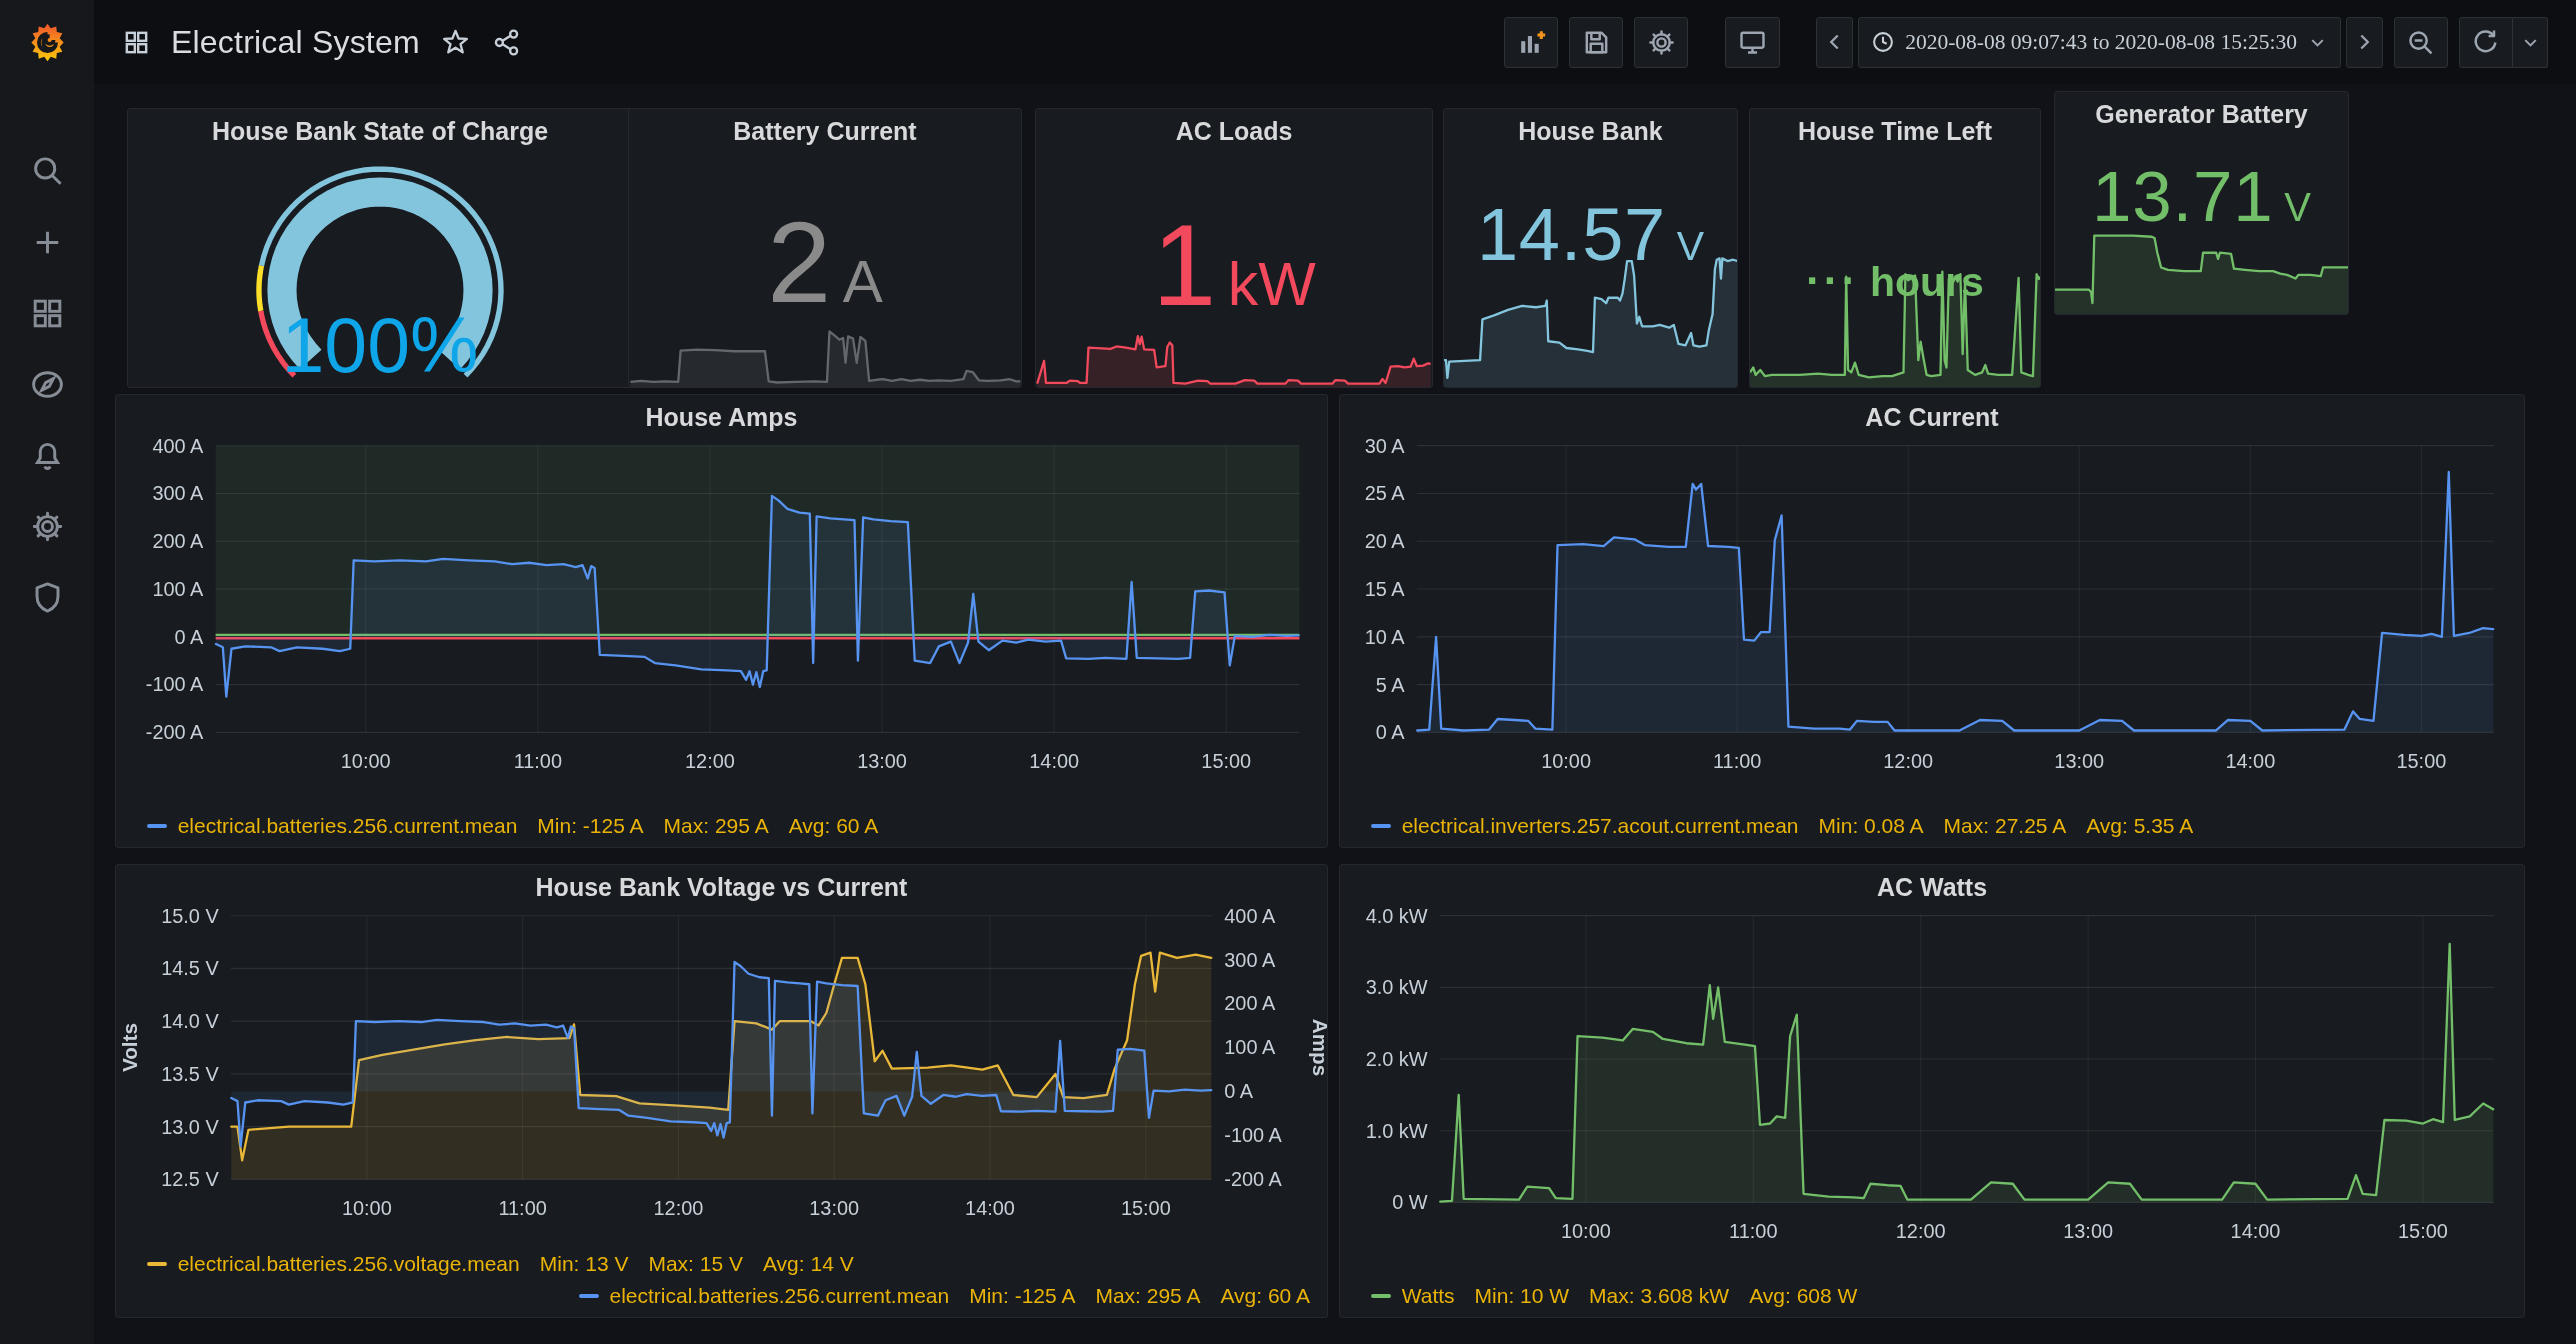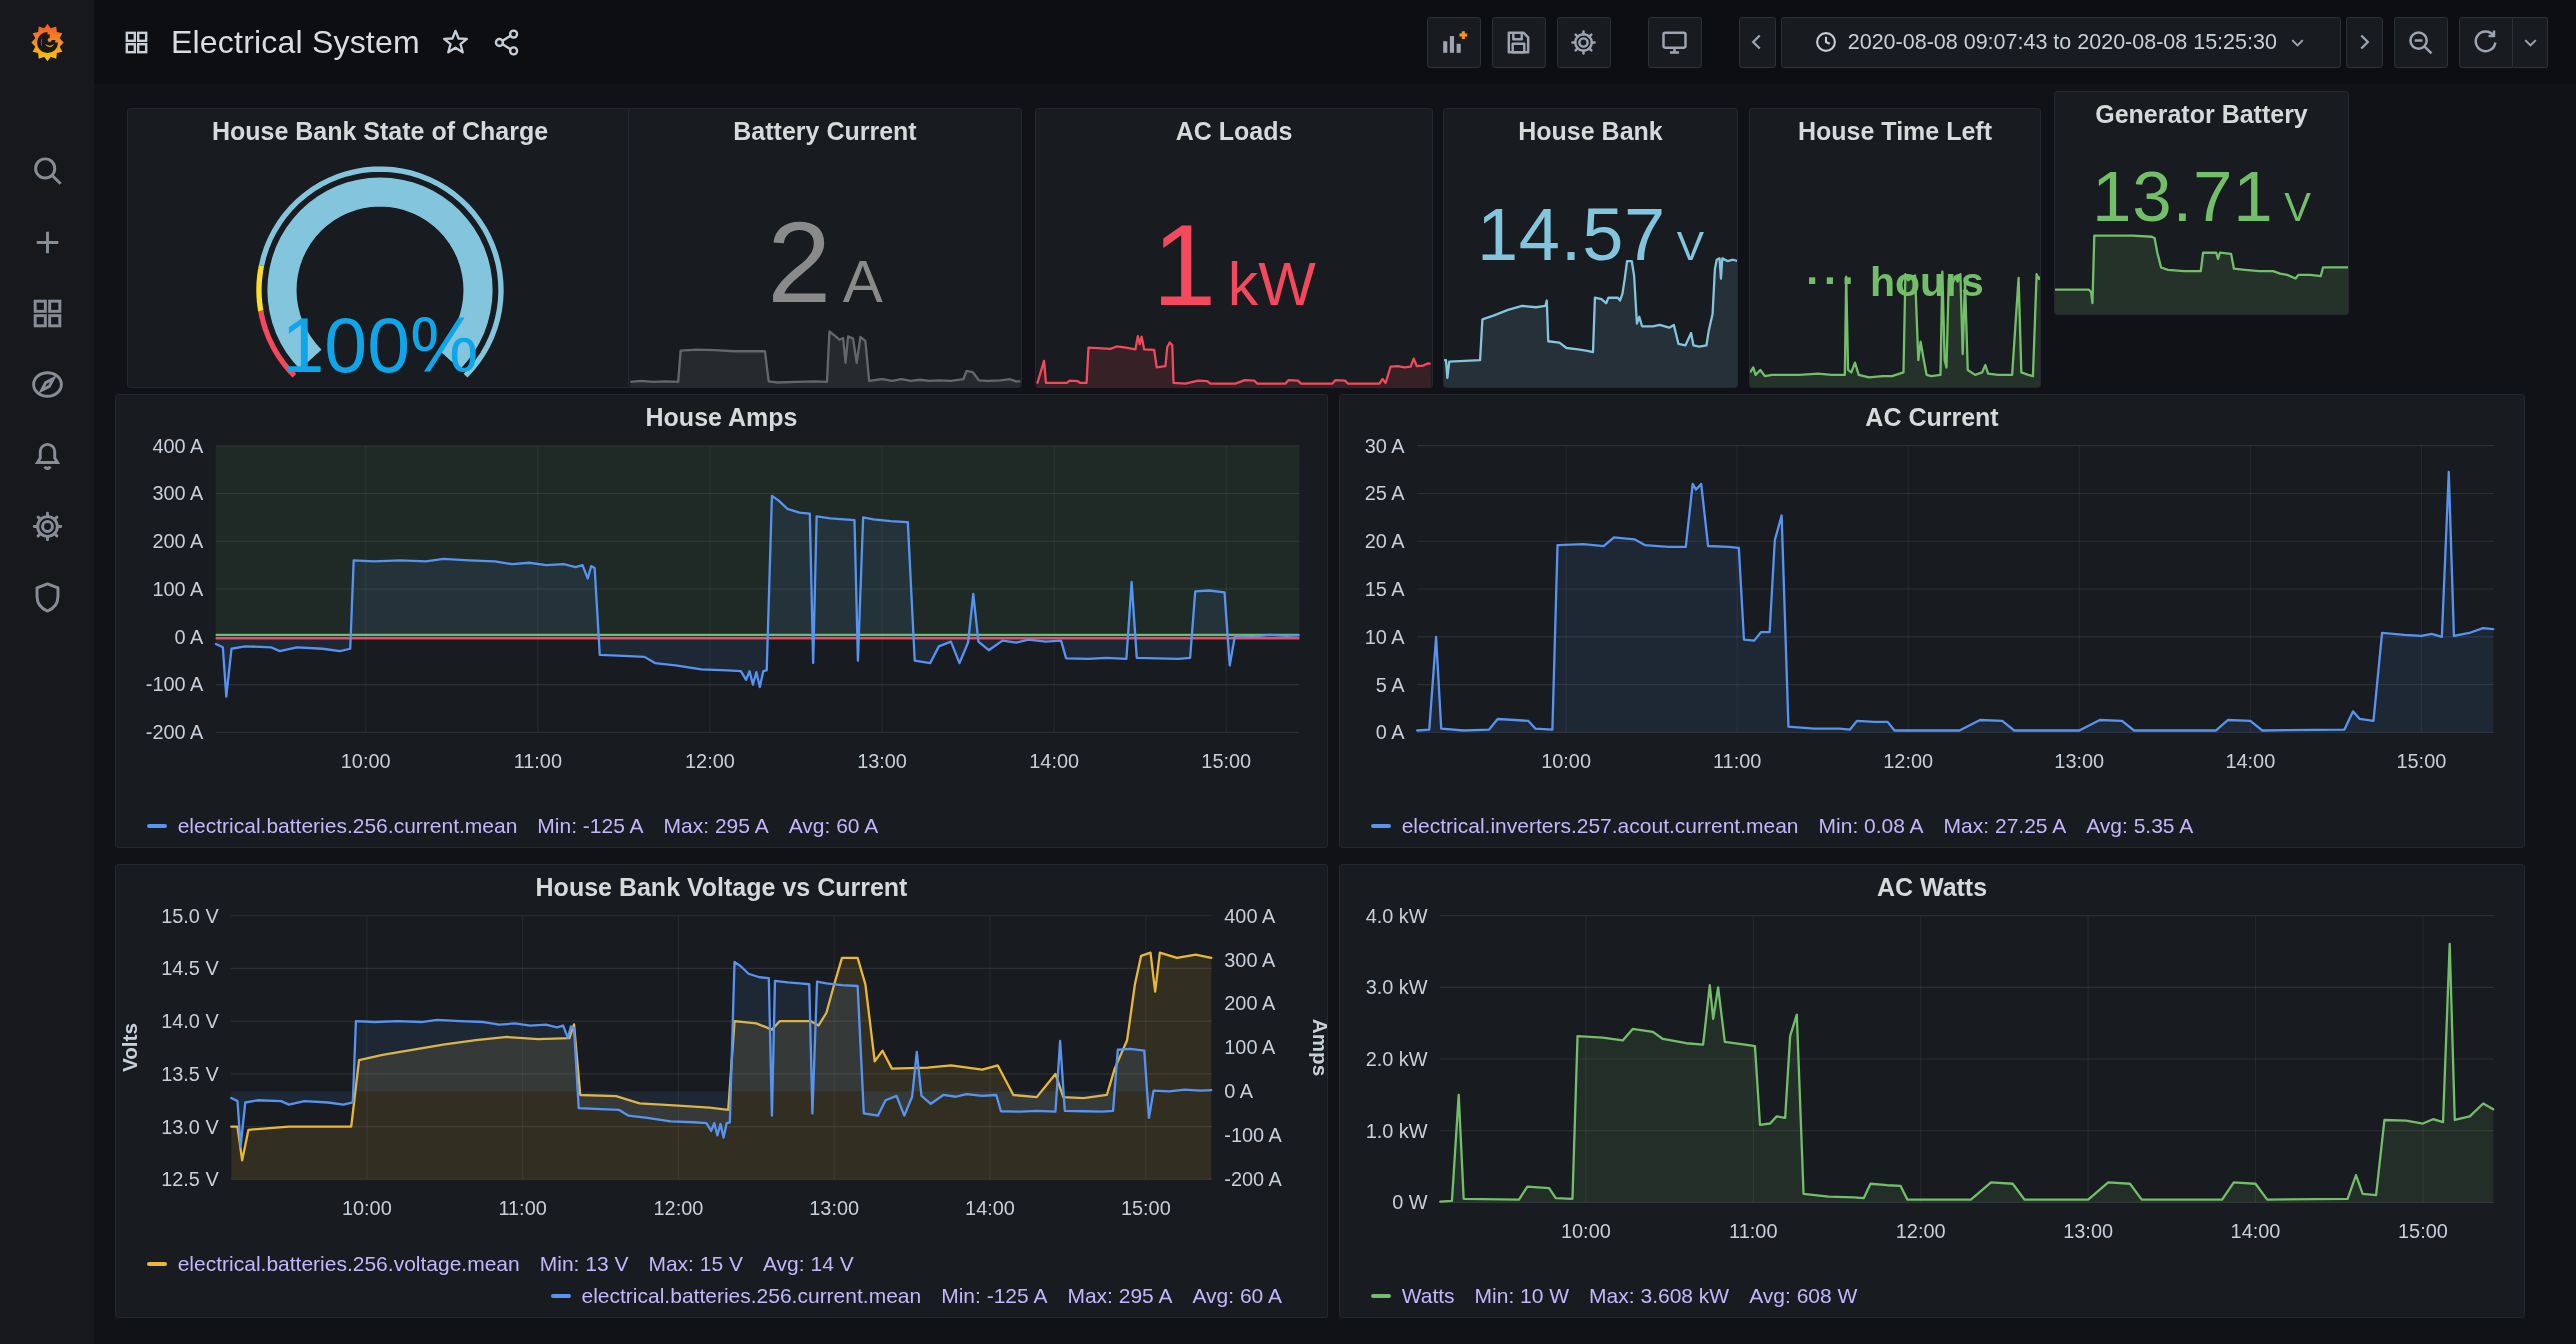--- a/index.html
+++ b/index.html
@@ -12,38 +12,38 @@
   .side-btn{width:49px;height:40px;display:flex;align-items:center;justify-content:center;cursor:pointer;border-radius:3.1px;}
   .side-btn svg{stroke:#878d96;}
   
   .header{position:absolute;left:94px;top:0;width:2482px;height:84px;background:#0d0e12;display:flex;align-items:center;padding:0 28px;box-sizing:border-box;}
   .crumb{display:flex;align-items:center;gap:20px;}
   .crumb .title{font-size:32px;font-weight:500;color:#dbdce0;letter-spacing:0.2px;}
   .hicon{display:flex;align-items:center;justify-content:center;}
   .toolbar{margin-left:auto;display:flex;align-items:center;gap:10.7px;}
   .tbtn{height:51px;min-width:51px;background:#181b1f;border:0.8px solid #2c3235;border-radius:3.1px;display:flex;align-items:center;justify-content:center;gap:9.2px;cursor:pointer;box-sizing:border-box;padding:0 10.7px;}
   .tbtn.narrow{min-width:35px;padding:0 4.6px;}
-  .tbtn.time{padding:0 31px;}
+  .tbtn.time{padding:0 11px;font-family:Liberation Serif, serif;}
   .time-text{font-size:21.5px;color:#c7d0d9;white-space:nowrap;}
   .tgroup{display:flex;align-items:center;gap:4.6px;}
   .split{display:flex;}
   .split .tbtn:first-child{border-top-right-radius:0;border-bottom-right-radius:0;}
   .split .tbtn:last-child{border-left:none;border-top-left-radius:0;border-bottom-left-radius:0;}
   .gap{width:15.3px;}
   
   .panel{position:absolute;background:#181b1f;border:0.8px solid #25282e;border-radius:3.1px;box-sizing:border-box;overflow:hidden;}
   .ptitle{position:absolute;top:0;left:0;right:0;height:44px;line-height:44px;text-align:center;font-size:25px;font-weight:600;color:#d8d9da;cursor:pointer;white-space:nowrap;}
   .spark{position:absolute;left:0;bottom:0;}
   .stat-value{position:absolute;left:0;right:0;text-align:center;font-weight:500;white-space:nowrap;z-index:2;}
   .stat-value .num{letter-spacing:0.8px;}
   .stat-value .unit{font-weight:500;margin-left:10.7px;}
   .gauge-wrap{position:absolute;left:0;top:43px;right:0;display:flex;justify-content:center;}
   .gauge-value{position:absolute;left:0;right:0;top:192px;text-align:center;font-size:77px;font-weight:500;z-index:2;}
   .chart-svg{position:absolute;left:0;top:43px;}
-  .legend{position:absolute;left:31px;right:45px;bottom:9.2px;display:flex;flex-direction:column;gap:7.7px;font-size:21px;color:#c4b5fd;}
+  .legend{position:absolute;left:31px;right:17px;bottom:9.2px;display:flex;flex-direction:column;gap:7.7px;font-size:21px;color:#eab308;}
   .legend-row{display:flex;align-items:center;white-space:nowrap;}
   .legend-row.right{justify-content:flex-end;}
   .dash{display:inline-block;width:20px;height:4.6px;border-radius:2.3px;margin-right:10.7px;flex:none;}
   .lname{cursor:pointer;}
   .lstat{margin-left:20px;}
   svg{display:block;}
 </style>
 </head>
 <body>
 

